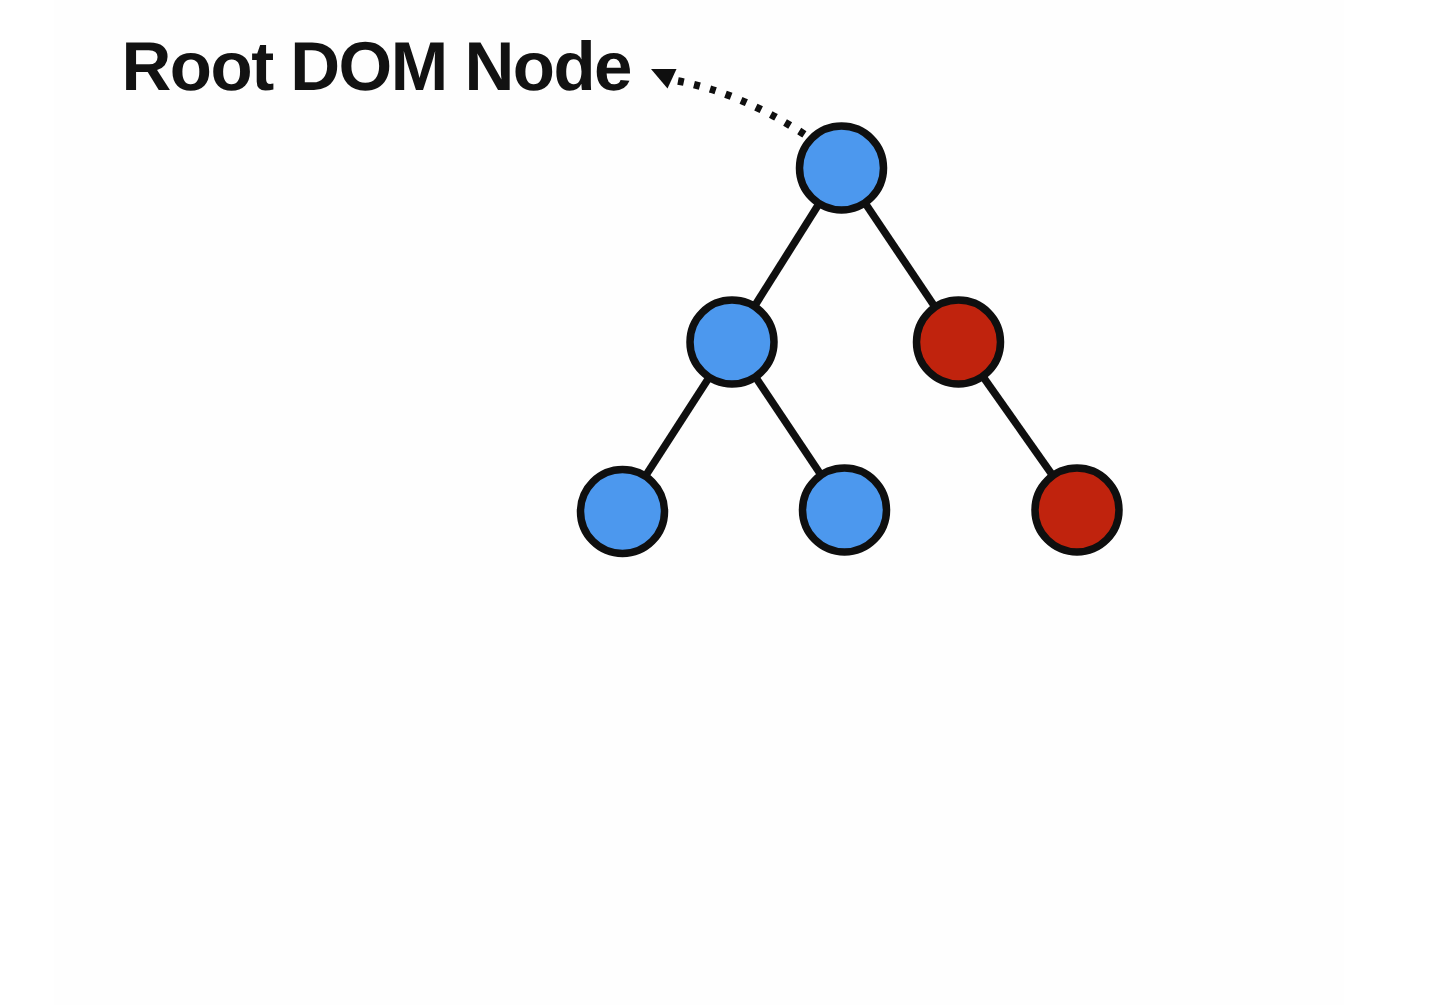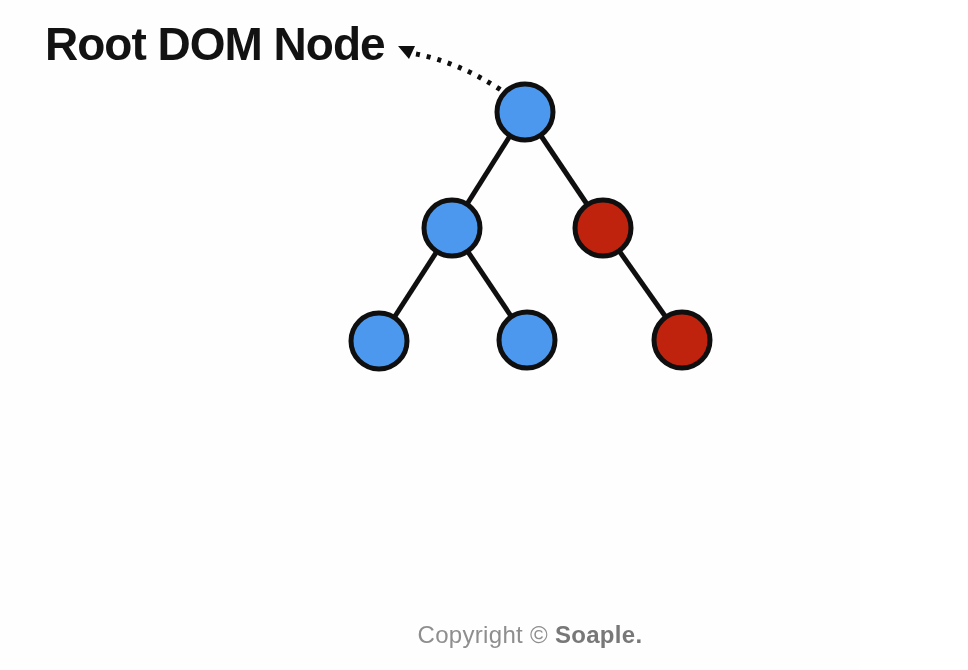--- a/index.html
+++ b/index.html
@@ -7,20 +7,21 @@
     padding: 0;
     background: #ffffff;
     font-family: "Liberation Sans", sans-serif;
   }
   .stage {
     position: relative;
     width: 860px;
     height: 670px;
     background: #fefefe;
     overflow: hidden;
+    margin-left: 36px;
   }
   .title {
     position: absolute;
     left: 45px;
     top: 20px;
     font-size: 46px;
     line-height: 1.05;
     font-weight: bold;
     letter-spacing: -1px;
     color: #121212;
@@ -65,17 +66,14 @@
       <path d="M 416 54 Q 458 62 501 90" fill="none" stroke="#0f0f0f" stroke-width="5" stroke-dasharray="4 7"></path>
       <polygon points="398,46 409,59 415,46" fill="#0f0f0f"></polygon>
       <circle cx="525" cy="112" r="28" fill="#4c98ee" stroke="#0f0f0f" stroke-width="5"></circle>
       <circle cx="452" cy="228" r="28" fill="#4c98ee" stroke="#0f0f0f" stroke-width="5"></circle>
       <circle cx="603" cy="228" r="28" fill="#c0230d" stroke="#0f0f0f" stroke-width="5"></circle>
       <circle cx="379" cy="341" r="28" fill="#4c98ee" stroke="#0f0f0f" stroke-width="5"></circle>
       <circle cx="527" cy="340" r="28" fill="#4c98ee" stroke="#0f0f0f" stroke-width="5"></circle>
       <circle cx="682" cy="340" r="28" fill="#c0230d" stroke="#0f0f0f" stroke-width="5"></circle>
     </svg>
 
-  <div class="copyright">
-    <span>Copyright © </span><span class="brand">Soaple.</span>
-  </div>
 
 </div>
 
 </body></html>

